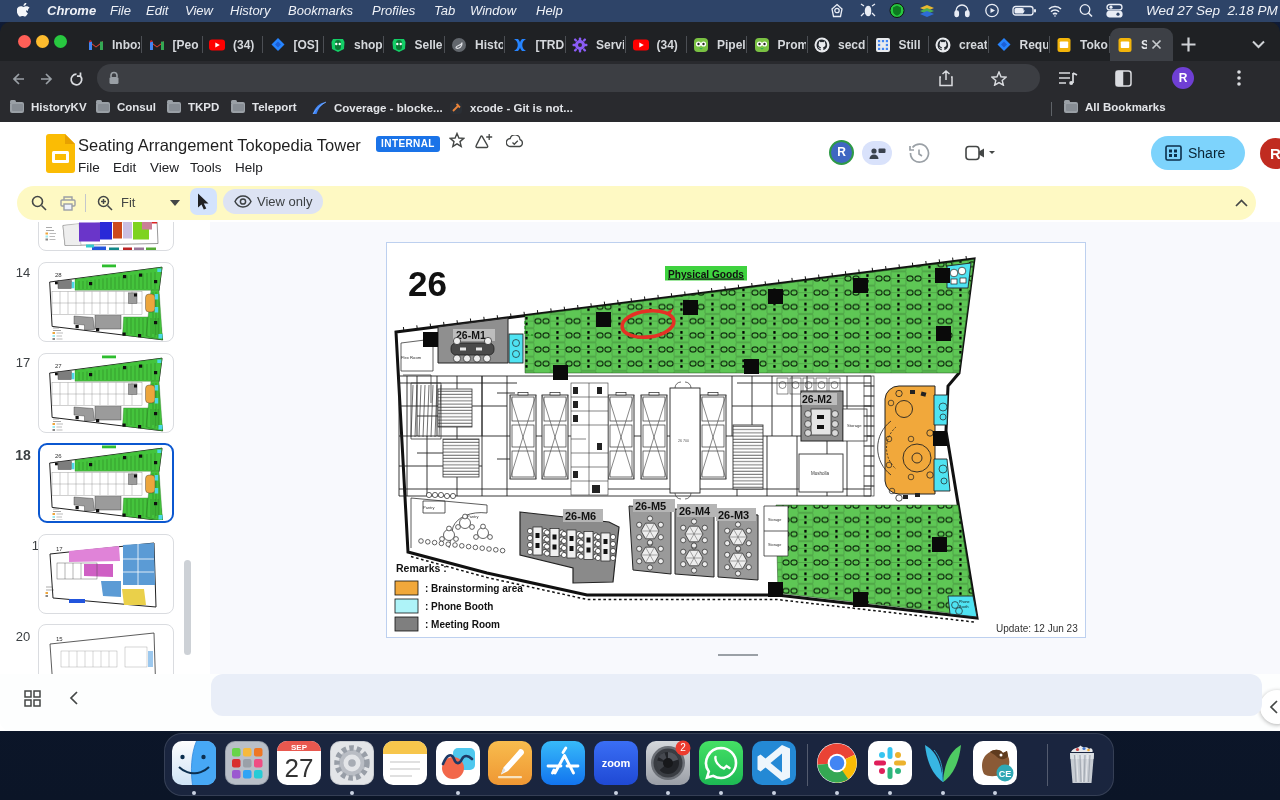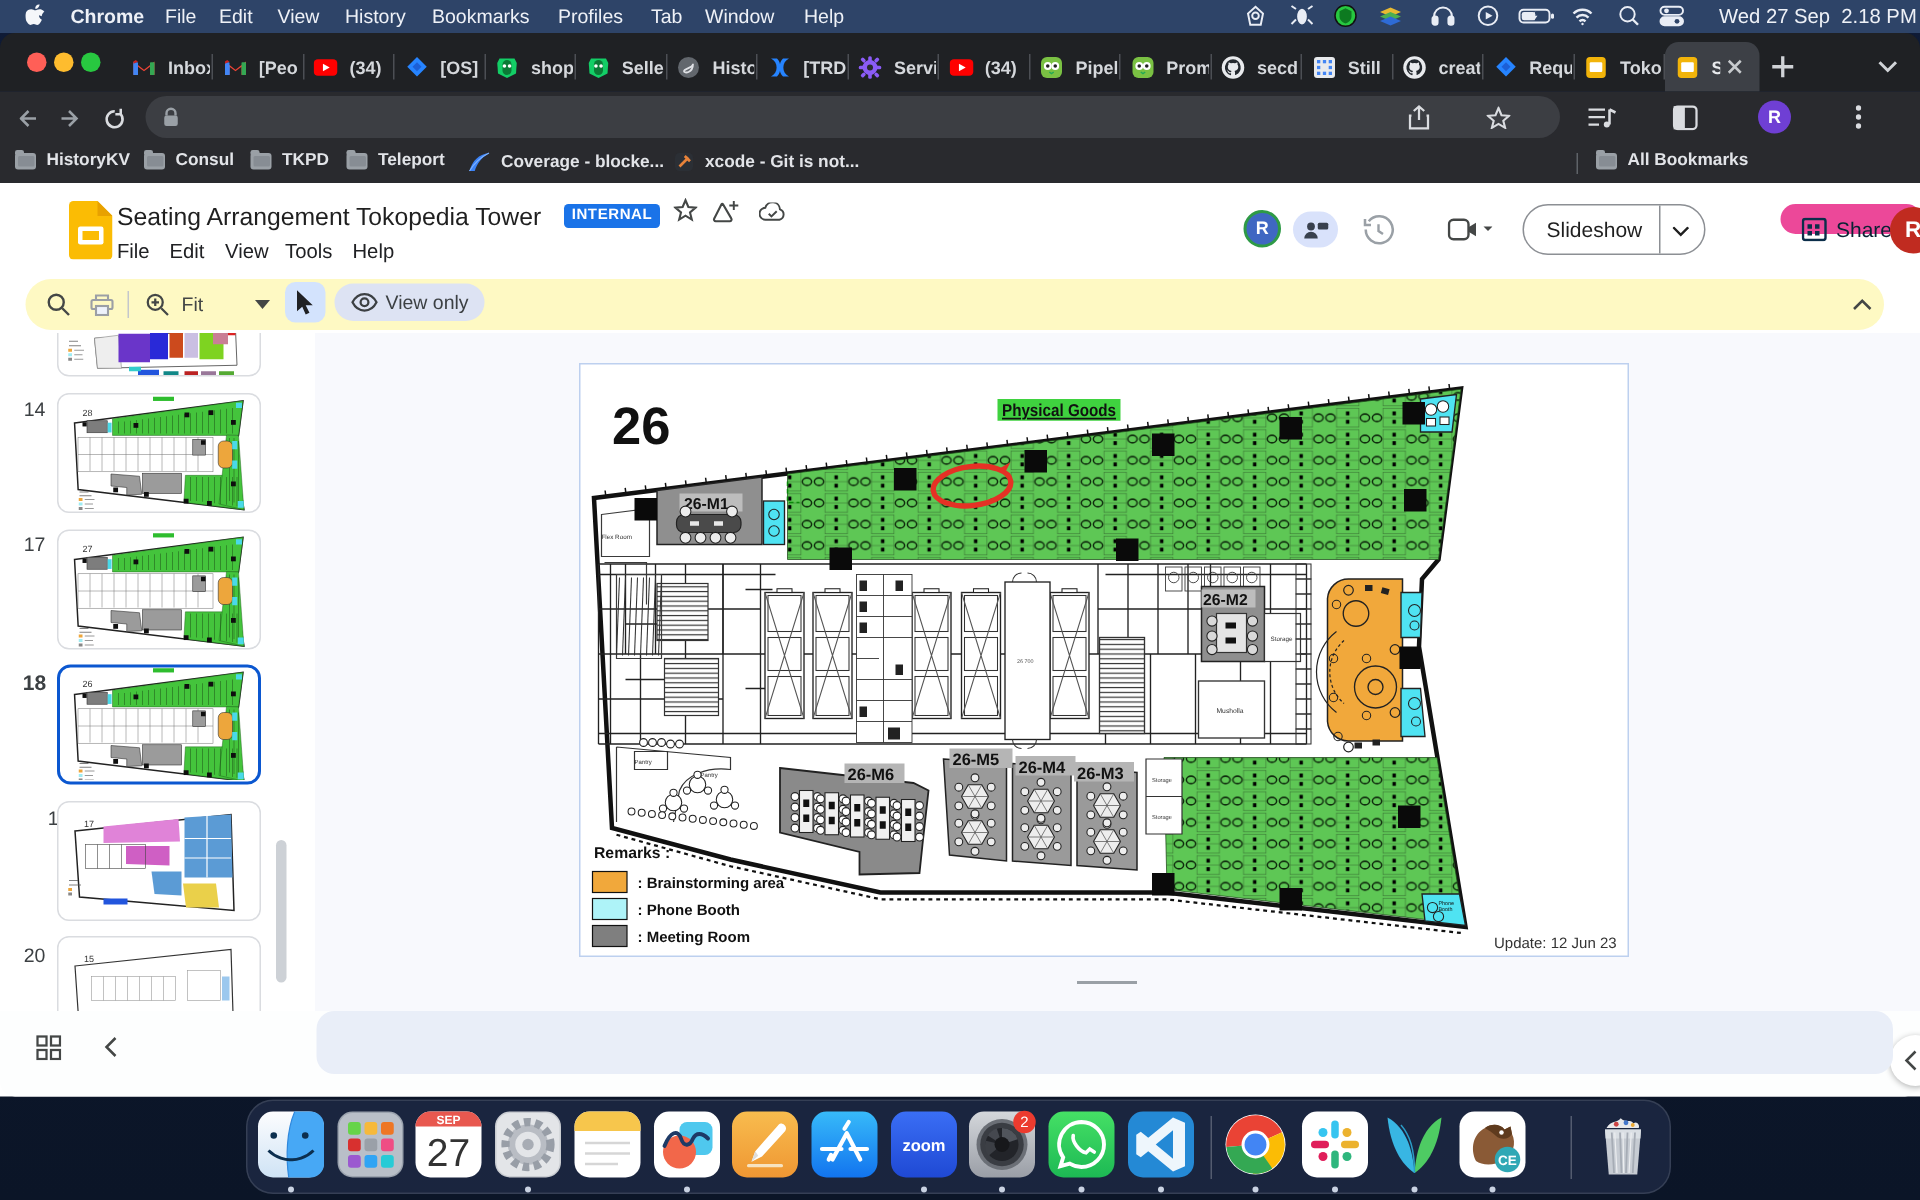--- a/index.html
+++ b/index.html
@@ -14,21 +14,21 @@
   .mfold { width:14px; height:11px; border-radius:2px; background:#9aa0a6; position:relative; flex:none; }
   .mfold:before { content:""; position:absolute; left:0; top:-2px; width:6px; height:3px; border-radius:1.5px 1.5px 0 0; background:#9aa0a6; }
   .mfold:after { content:""; position:absolute; left:1.5px; top:2.5px; width:11px; height:6.5px; border-radius:1px; background:#878d94; }
   .thumbnum { position:absolute; left:10px; width:26px; font-size:13px; color:#3c4043; text-align:center; }
   .dicon { position:absolute; top:6px; width:46px; height:46px; }
   .ddot { position:absolute; top:57px; width:4px; height:4px; border-radius:50%; background:#c9d2e2; }
 </style>
 </head>
 <body>
 
-<div class="abs" id="menubar" style="left:0;top:0;width:1280px;height:22px;background:#2e4468;color:#eef1f7;font-size:13px;">
+<div class="abs" id="menubar" style="left:0;top:0;width:1280px;height:22px;background:#2e4468;color:#eef1f7;font-size:13px;font-style:italic;">
   <svg class="abs" style="left:17px;top:3px" width="13" height="15" viewBox="0 0 13 15">
       <path fill="#f5f7fa" d="M10.8 7.9c0-2 1.7-3 1.8-3.1-1-1.4-2.5-1.6-3-1.6-1.3-.1-2.5.7-3.1.7-.6 0-1.6-.7-2.7-.7C2.4 3.2 1 4 .3 5.3c-1.2 2-.3 5 .8 6.6.6.8 1.2 1.7 2.1 1.7.9 0 1.2-.6 2.3-.6 1.1 0 1.4.6 2.3.6.9 0 1.5-.8 2.1-1.6.7-.9.9-1.8 1-1.9 0 0-1.9-.7-1.9-2.9zM8.7 1.8c.5-.6.8-1.4.7-2.2-.7 0-1.6.5-2.1 1.1-.5.5-.9 1.4-.8 2.2.8.1 1.7-.5 2.2-1.1z"></path>
     </svg>
   <div class="abs" style="left:47px;top:3px;font-weight:700;">Chrome</div>
   <div class="abs" style="left:110px;top:3px;">File</div>
   <div class="abs" style="left:146px;top:3px;">Edit</div>
   <div class="abs" style="left:185px;top:3px;">View</div>
   <div class="abs" style="left:230px;top:3px;">History</div>
   <div class="abs" style="left:288px;top:3px;">Bookmarks</div>
   <div class="abs" style="left:372px;top:3px;">Profiles</div>
@@ -405,28 +405,21 @@
   </div>
   <svg class="abs" style="left:884px;top:21px" width="22" height="22" viewBox="0 0 22 22" fill="none" stroke="#9aa0a6" stroke-width="1.7">
       <path d="M4.5 4.5 a9 9 0 1 1 -2 5.5 M2 3 v4 h4"></path>
       <path d="M11 6.5 V11 L14 13" stroke-width="1.6"></path>
     </svg>
   <svg class="abs" style="left:941px;top:23px" width="30" height="16" viewBox="0 0 30 16" fill="none" stroke="#444746" stroke-width="1.6">
       <rect x="1" y="1.5" width="13" height="13" rx="3"></rect>
       <path d="M14 6.5 L19 3.5 V12.5 L14 9.5" fill="#444746" stroke="none"></path>
       <path d="M24 6 L27 9 L30 6" fill="#444746" stroke="none"></path>
     </svg>
-  <div class="abs" style="left:991px;top:14px;width:122px;height:34px;border:1px solid #8c8f94;border-radius:17px;background:#fff;">
-    <div class="abs" style="left:15px;top:8px;font-size:14px;color:#1f1f1f;">Slideshow</div>
-    <div class="abs" style="left:90px;top:0;width:1px;height:32px;background:#8c8f94;"></div>
-    <svg class="abs" style="left:99px;top:14px" width="11" height="7" viewBox="0 0 11 7">
-        <path d="M0.5 0.5 L5.5 5.5 L10.5 0.5" fill="none" stroke="#1f1f1f" stroke-width="1.6"></path>
-      </svg>
-  </div>
-  <div class="abs" style="left:1163px;top:14px;width:94px;height:20px;border-radius:17px;background:#ec4899;">
+  <div class="abs" style="left:1127px;top:14px;width:94px;height:34px;border-radius:17px;background:#7dd3fc;">
     <svg class="abs" style="left:14px;top:9px" width="17" height="16" viewBox="0 0 17 16" fill="#0b2e4a">
         <rect x="1" y="1" width="15" height="14" rx="1.5" fill="none" stroke="#0b2e4a" stroke-width="1.6"></rect>
         <rect x="4" y="4.5" width="3" height="3"></rect>
         <rect x="9" y="4.5" width="3" height="3"></rect>
         <rect x="4" y="9" width="3" height="3"></rect>
         <rect x="9" y="9" width="3" height="3"></rect>
       </svg>
     <div class="abs" style="left:37px;top:9px;font-size:14px;color:#082334;">Share</div>
   </div>
   <div class="abs" style="left:1236px;top:16px;width:31px;height:31px;border-radius:50%;background:#c02b20;color:#fff;font-size:15px;font-weight:700;text-align:center;line-height:31px;">R</div>

